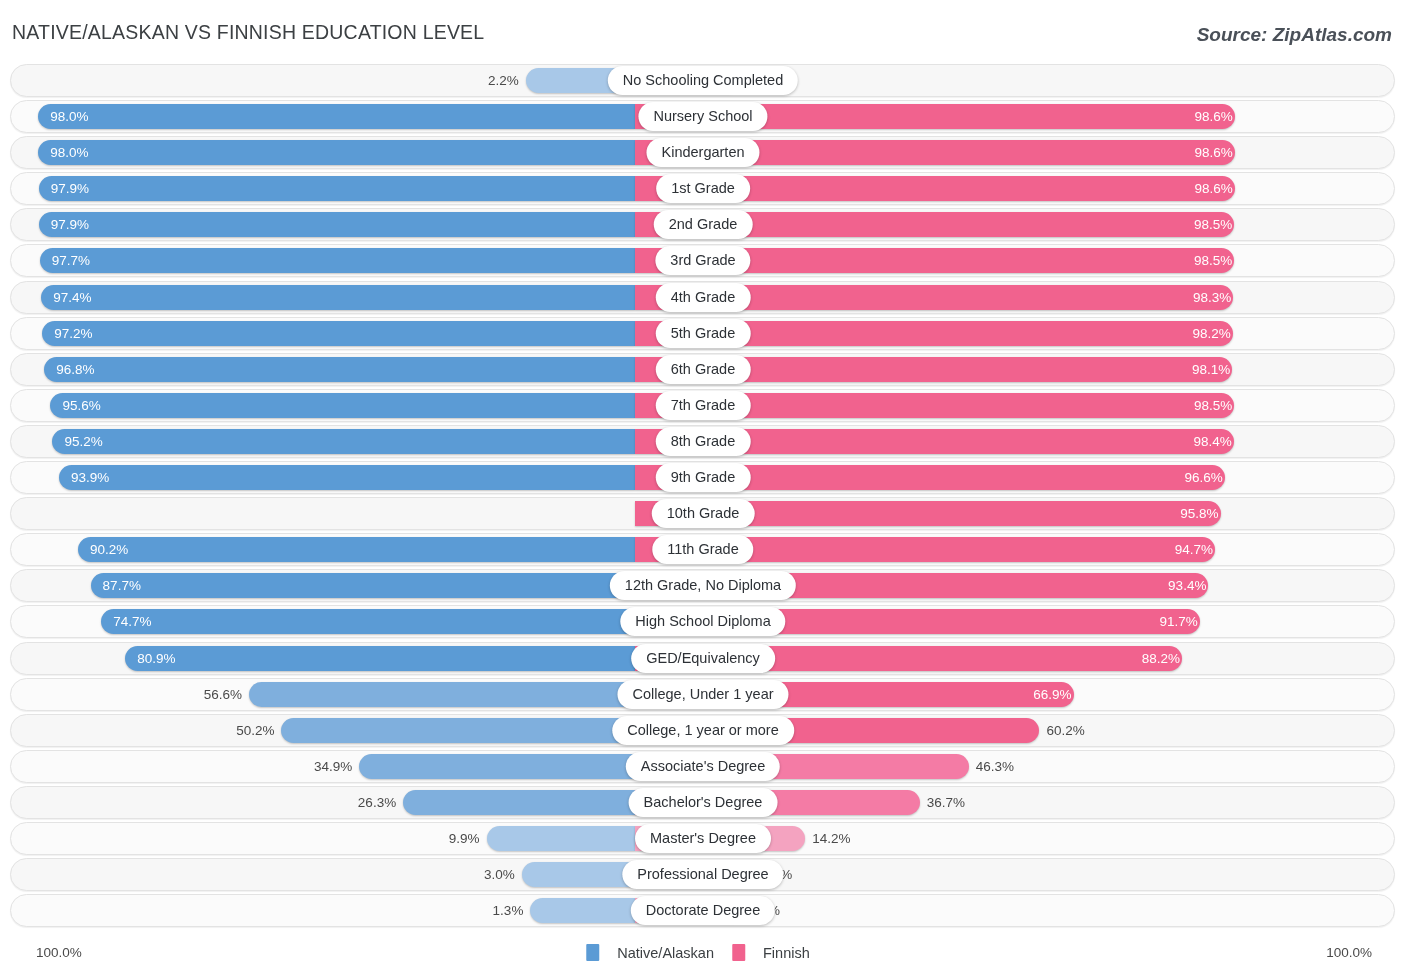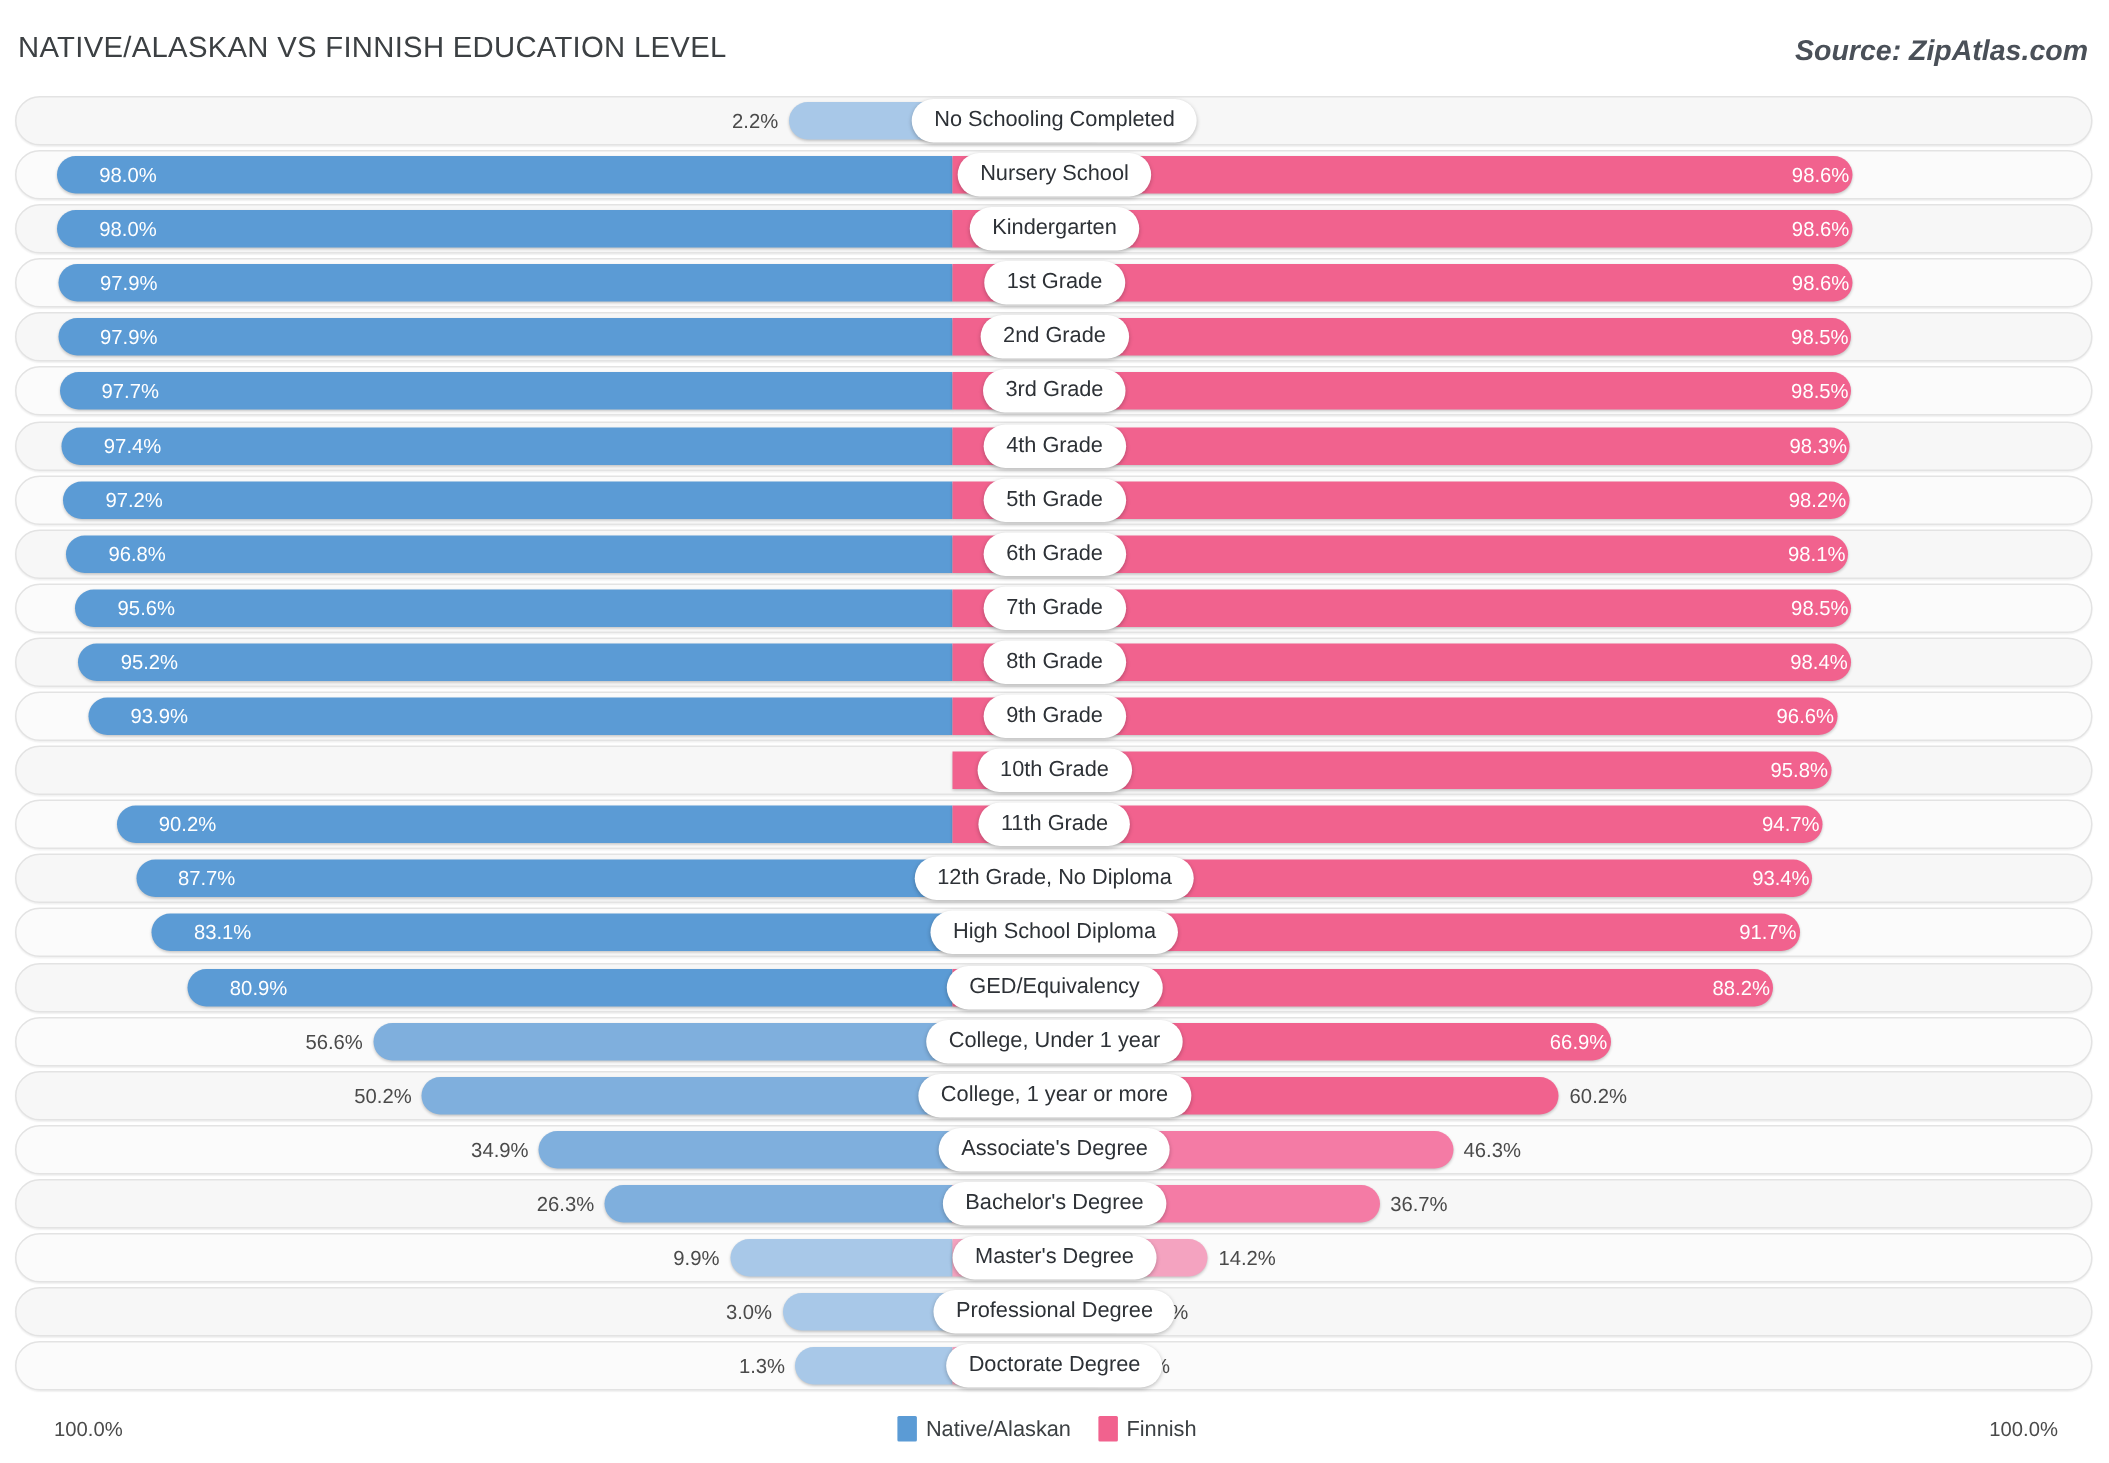--- a/index.html
+++ b/index.html
@@ -77,21 +77,21 @@
   .bar.right { left: 635px;  border-top-left-radius: 0;  border-bottom-left-radius: 0; }
 
   
   .val {
     position: absolute;
     top: 0; height: 25px;
     line-height: 25px;
     font-size: 13.5px;
     white-space: nowrap;
   }
-  .val.inL { left: 12px; color: #ffffff; margin-left: 16px; }
+  .val.inL { left: 12px; color: #ffffff; }
   .val.inR { right: 2px; color: #ffffff; }
   .val.outL { right: calc(100% + 7px); color: #4a4a4a; }
   .val.outR { left: calc(100% + 7px); color: #4a4a4a; text-align: center; }
 
   
   .pill {
     position: absolute;
     left: 50%;
     transform: translateX(-50%);
     top: 2px;
@@ -120,21 +120,21 @@
     position: absolute; right: 34px; top: 0;
     font-size: 13.5px; color: #4a4a4a;
   }
   .legend {
     position: absolute;
     left: 50%; transform: translateX(-50%);
     top: -1px;
     display: flex; align-items: center; gap: 8px;
     white-space: nowrap;
   }
-  .legend .li { display: flex; align-items: flex-end; gap: 6px; margin-right: 10px; }
+  .legend .li { display: flex; align-items: flex-end; gap: 18px; margin-right: 10px; }
   .swatch { width: 13px; height: 17px; border-radius: 1px; display: inline-block; }
   .legend .lbl { font-size: 14.5px; color: #3c4043; }
 </style>
 </head>
 <body>
 
 <div id="page">
 
   <div class="header">
     <div class="title">NATIVE/ALASKAN VS FINNISH EDUCATION LEVEL</div>
@@ -316,21 +316,21 @@
           <div class="bar right" style="width:573.406px;background:#f1628e">
             <span class="val inR">93.4%</span>
           </div>
         </div>
         <div class="pill">12th Grade, No Diploma</div>
       </div>
       <div class="row alt">
         <div class="track"></div>
         <div class="barwrap">
           <div class="bar left" style="width:533.704px;background:#5b9bd5">
-            <span class="val inL">83.1%</span>
+            <span class="val inL">74.7%</span>
           </div>
           <div class="bar right" style="width:564.7529999999999px;background:#f1628e">
             <span class="val inR">91.7%</span>
           </div>
         </div>
         <div class="pill">High School Diploma</div>
       </div>
       <div class="row">
         <div class="track"></div>
         <div class="barwrap">

